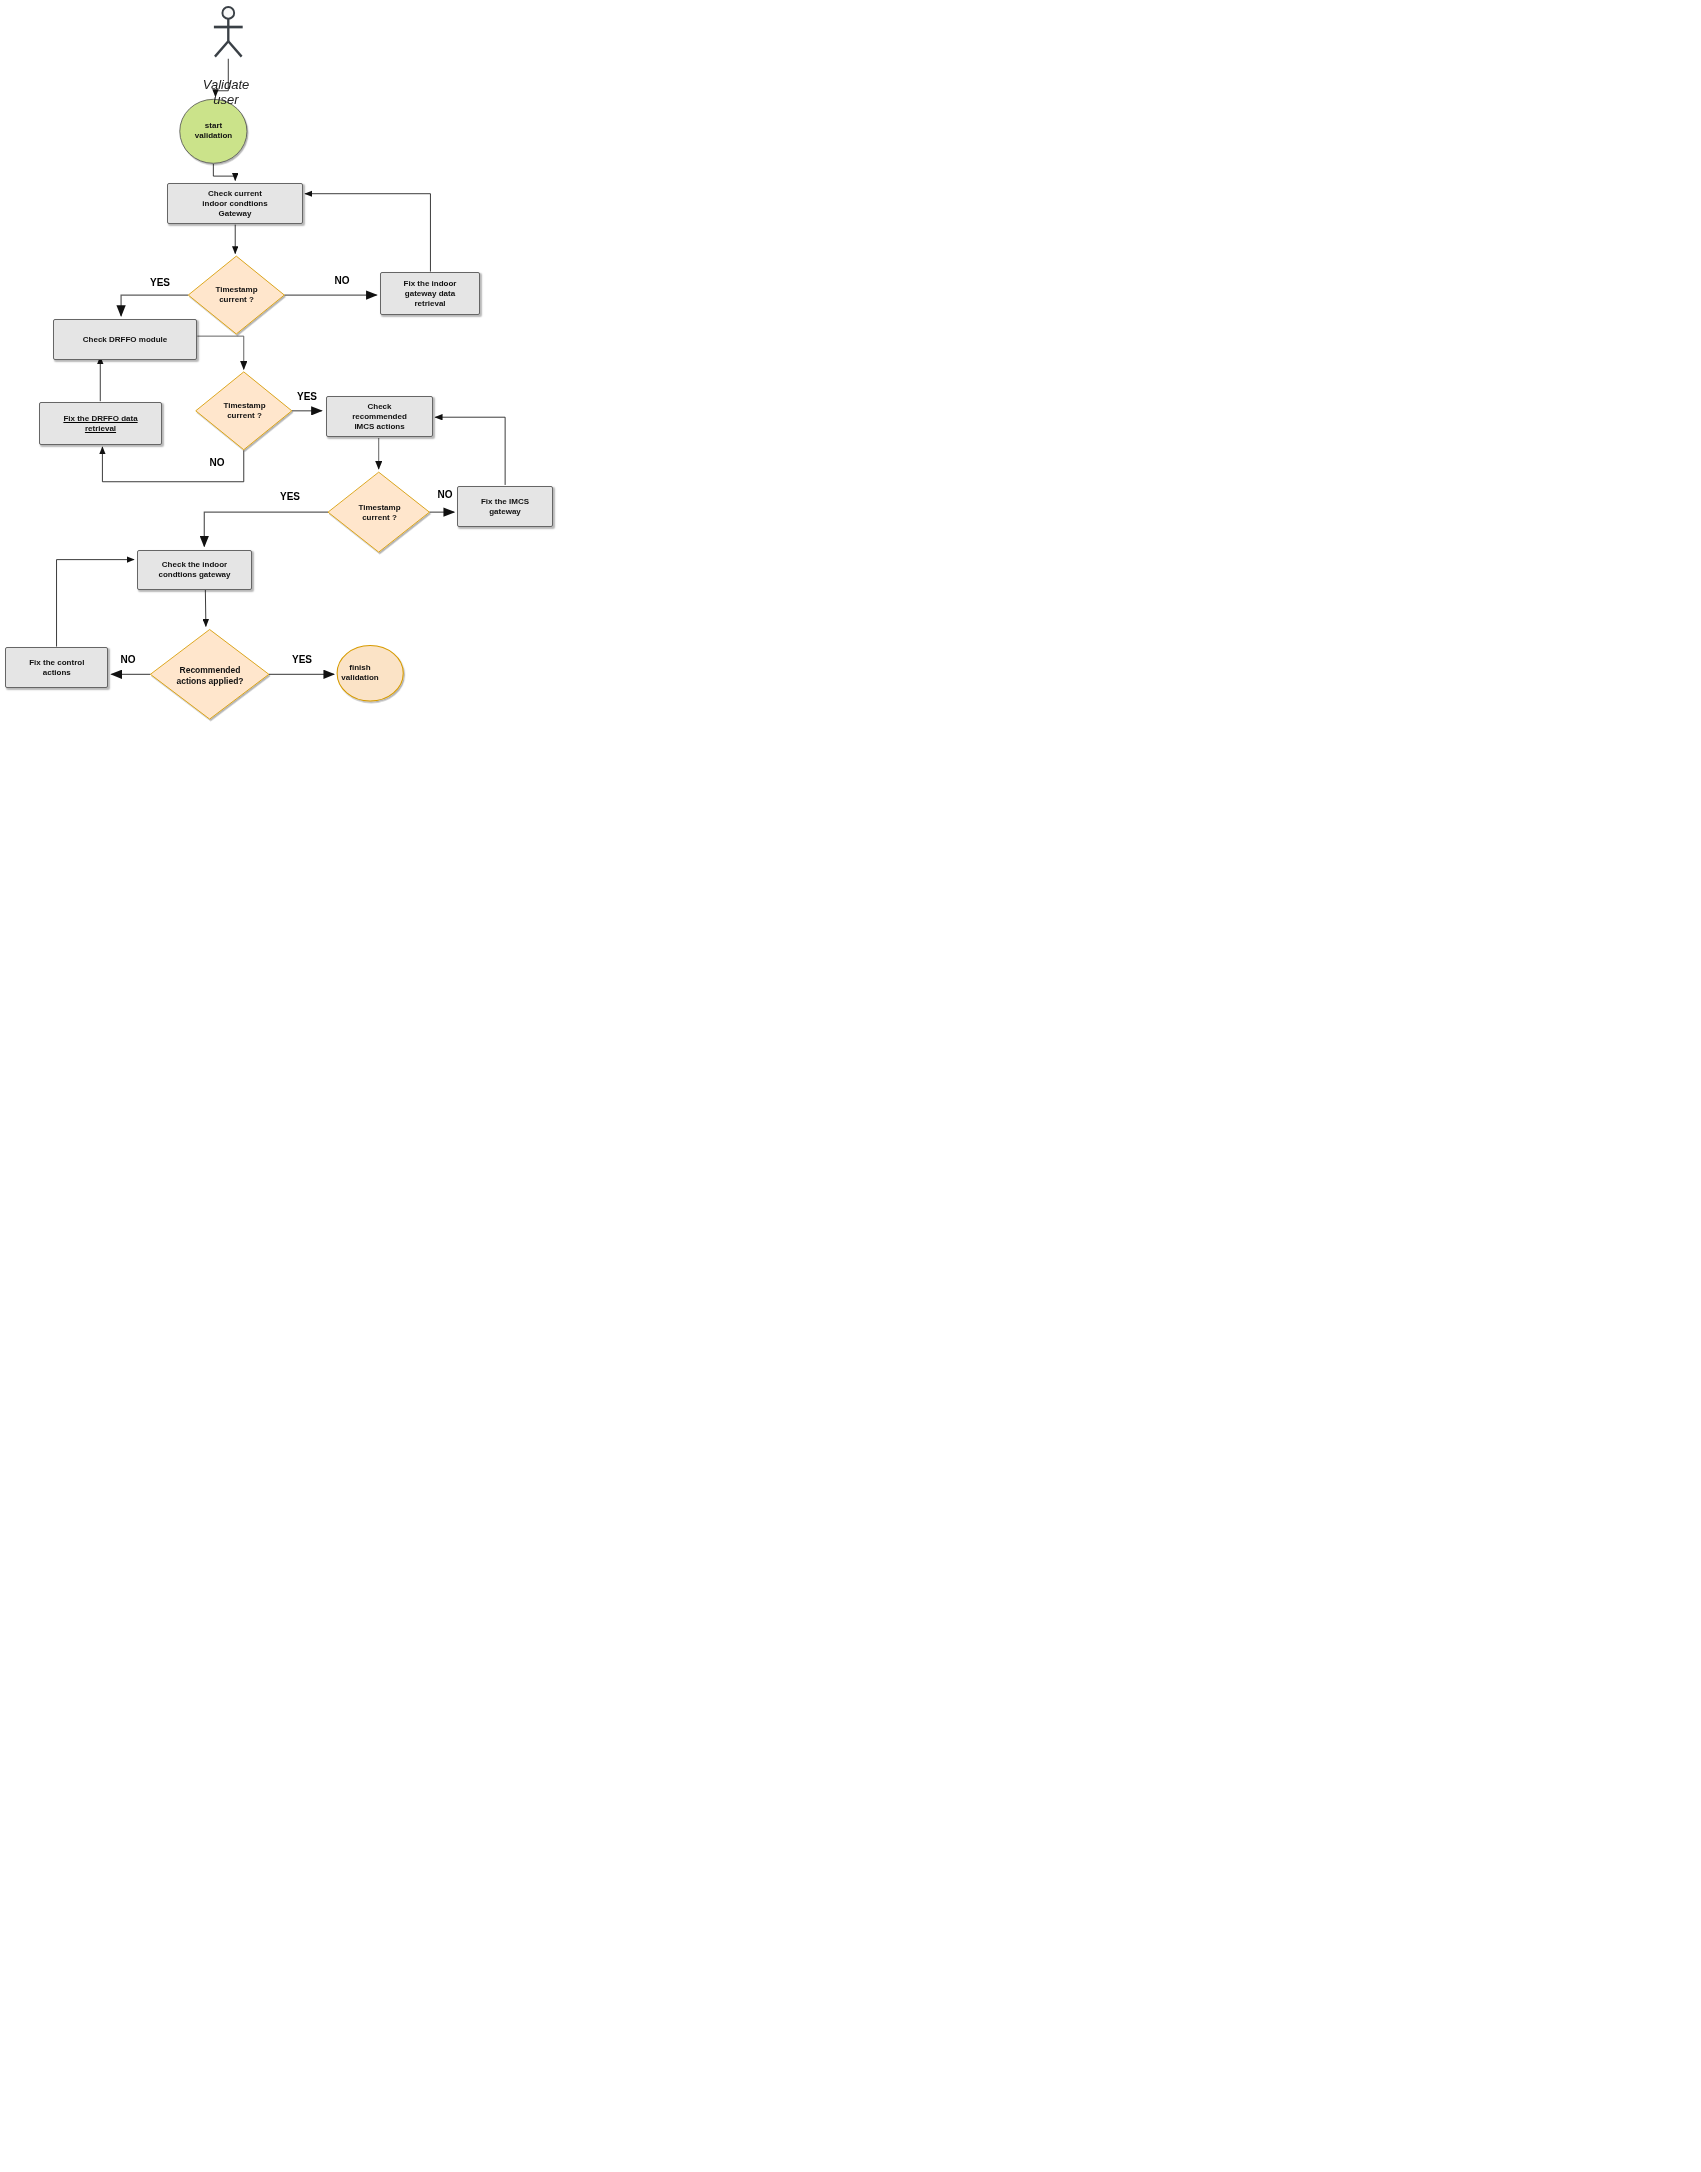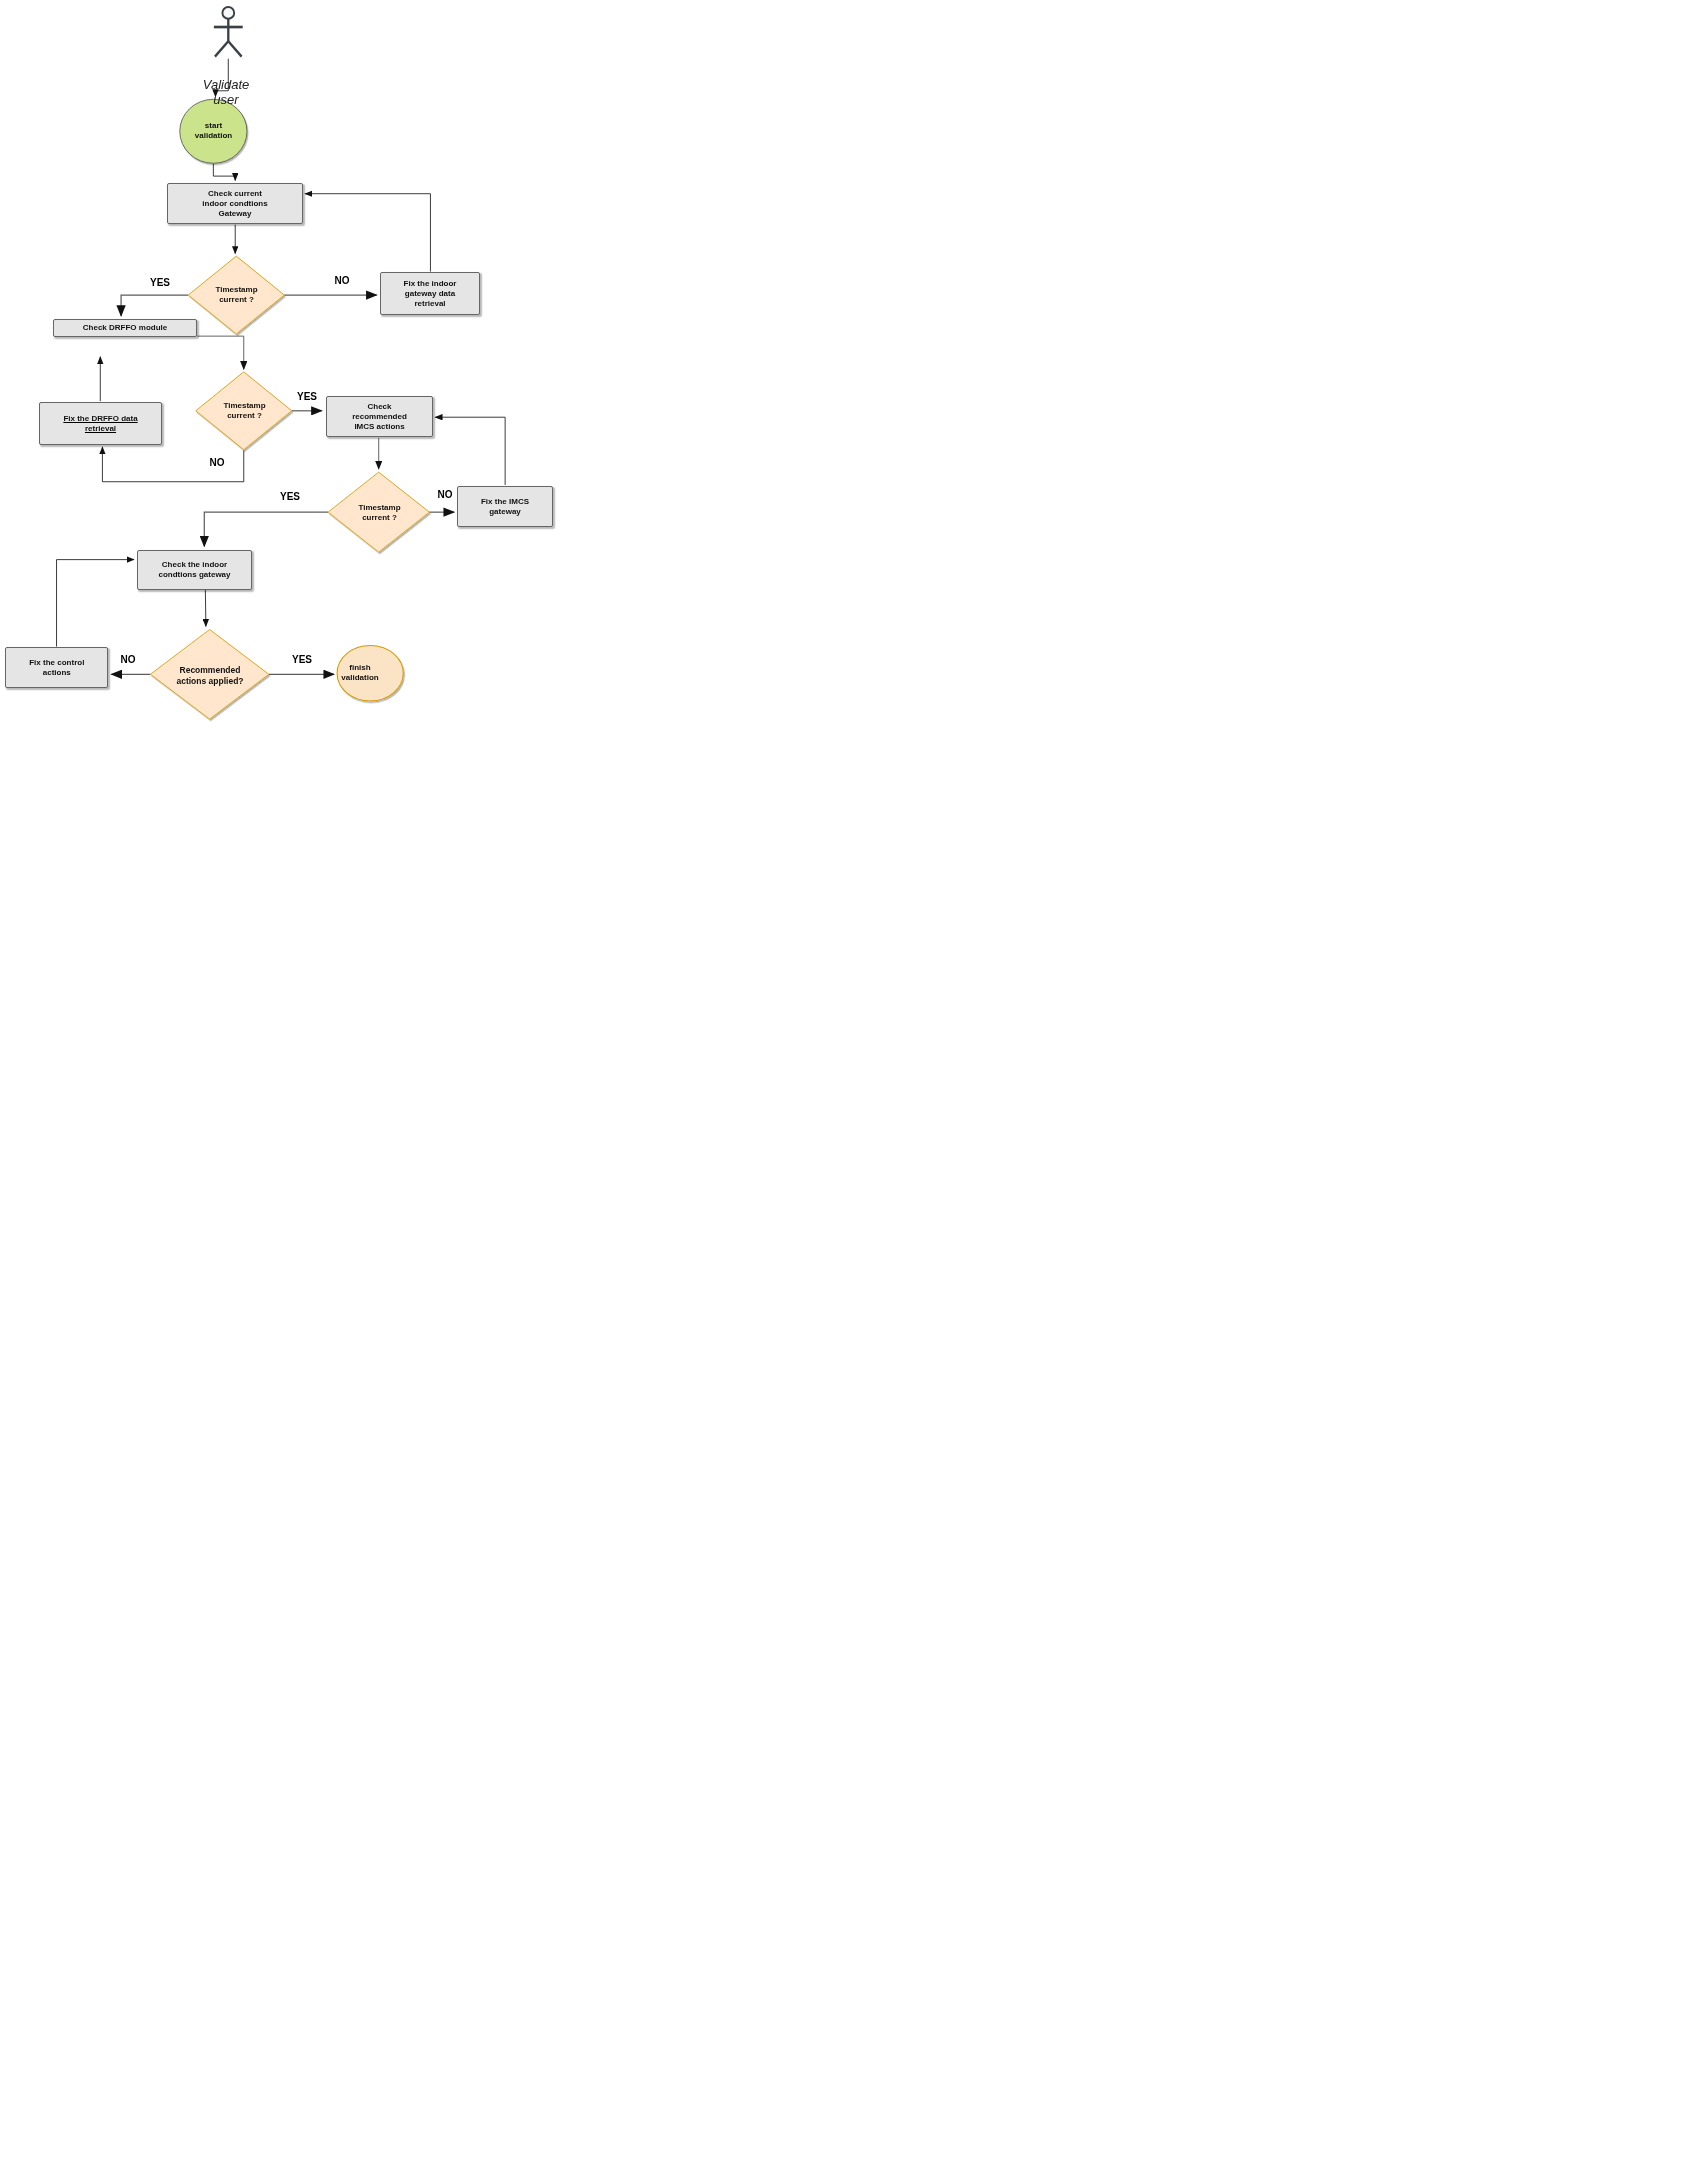--- a/index.html
+++ b/index.html
@@ -80,21 +80,21 @@
 indoor condtions
 Gateway</span>
   </div>
 
   <div class="node proc" style="left:380px;top:272px;width:100px;height:43px;">
     <span class="node-label">Fix the indoor
 gateway data
 retrieval</span>
   </div>
 
-  <div class="node proc" style="left:53px;top:319px;width:144px;height:18px;">
+  <div class="node proc" style="left:53px;top:319px;width:144px;height:41px;">
     <span class="node-label">Check DRFFO module</span>
   </div>
 
   <div class="node proc" style="left:39px;top:402px;width:123px;height:43px;text-decoration:underline;">
     <span class="node-label">Fix the DRFFO data
 retrieval</span>
   </div>
 
   <div class="node proc" style="left:326px;top:396px;width:107px;height:41px;">
     <span class="node-label">Check

